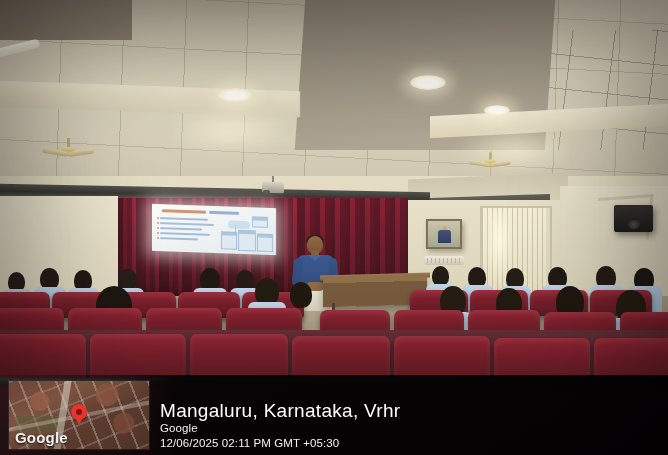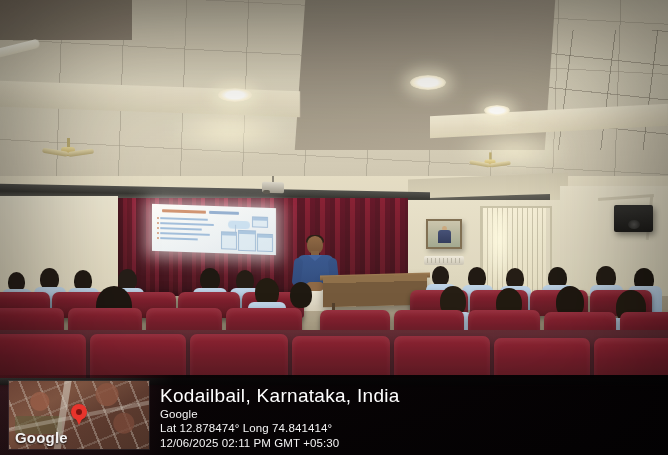--- a/index.html
+++ b/index.html
@@ -440,21 +440,20 @@
       <div class="gps-road"></div>
       <div class="gps-pin">
         <div class="pin-b"></div>
         <div class="pin-t"></div>
         <div class="pin-h"></div>
       </div>
       <div class="gps-google">Google</div>
     </div>
 
     <div class="gps-text">
-      <div class="gps-place">Kodailbail, Karnataka, India</div>
+      <div class="gps-place">Mangaluru, Karnataka, Vrhr</div>
       <div class="gps-line">Google</div>
-      <div class="gps-line">Lat 12.878474° Long 74.841414°</div>
       <div class="gps-line">12/06/2025 02:11 PM GMT +05:30</div>
     </div>
 
   </div>
 
 </div>
 
 </body></html>

